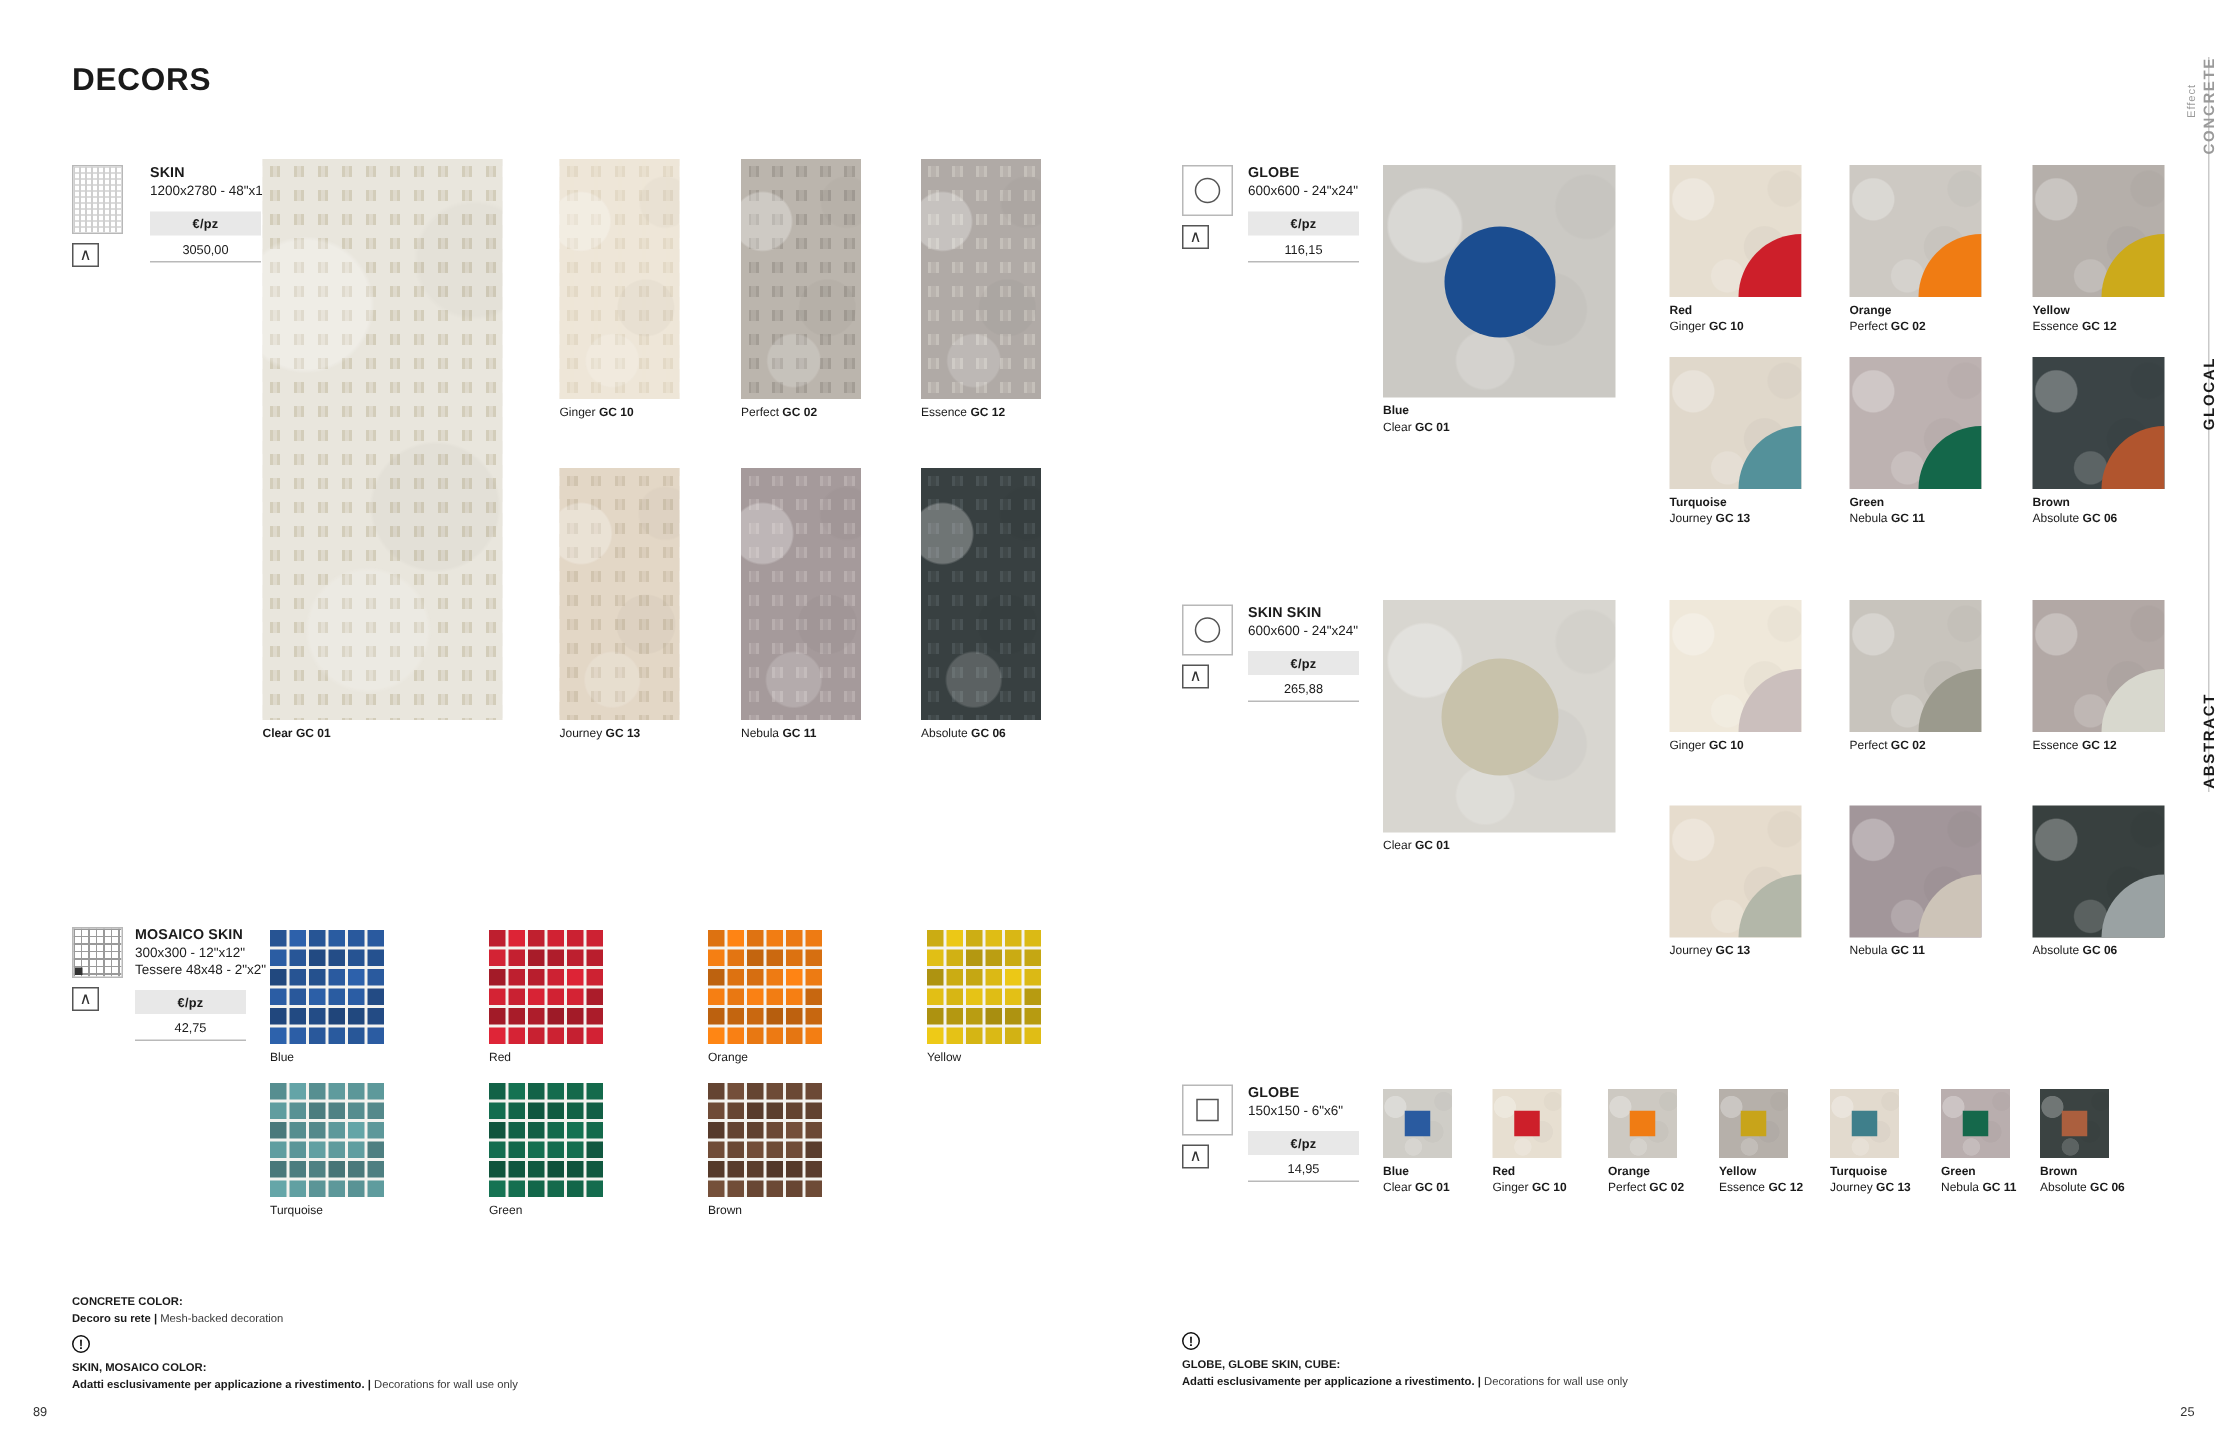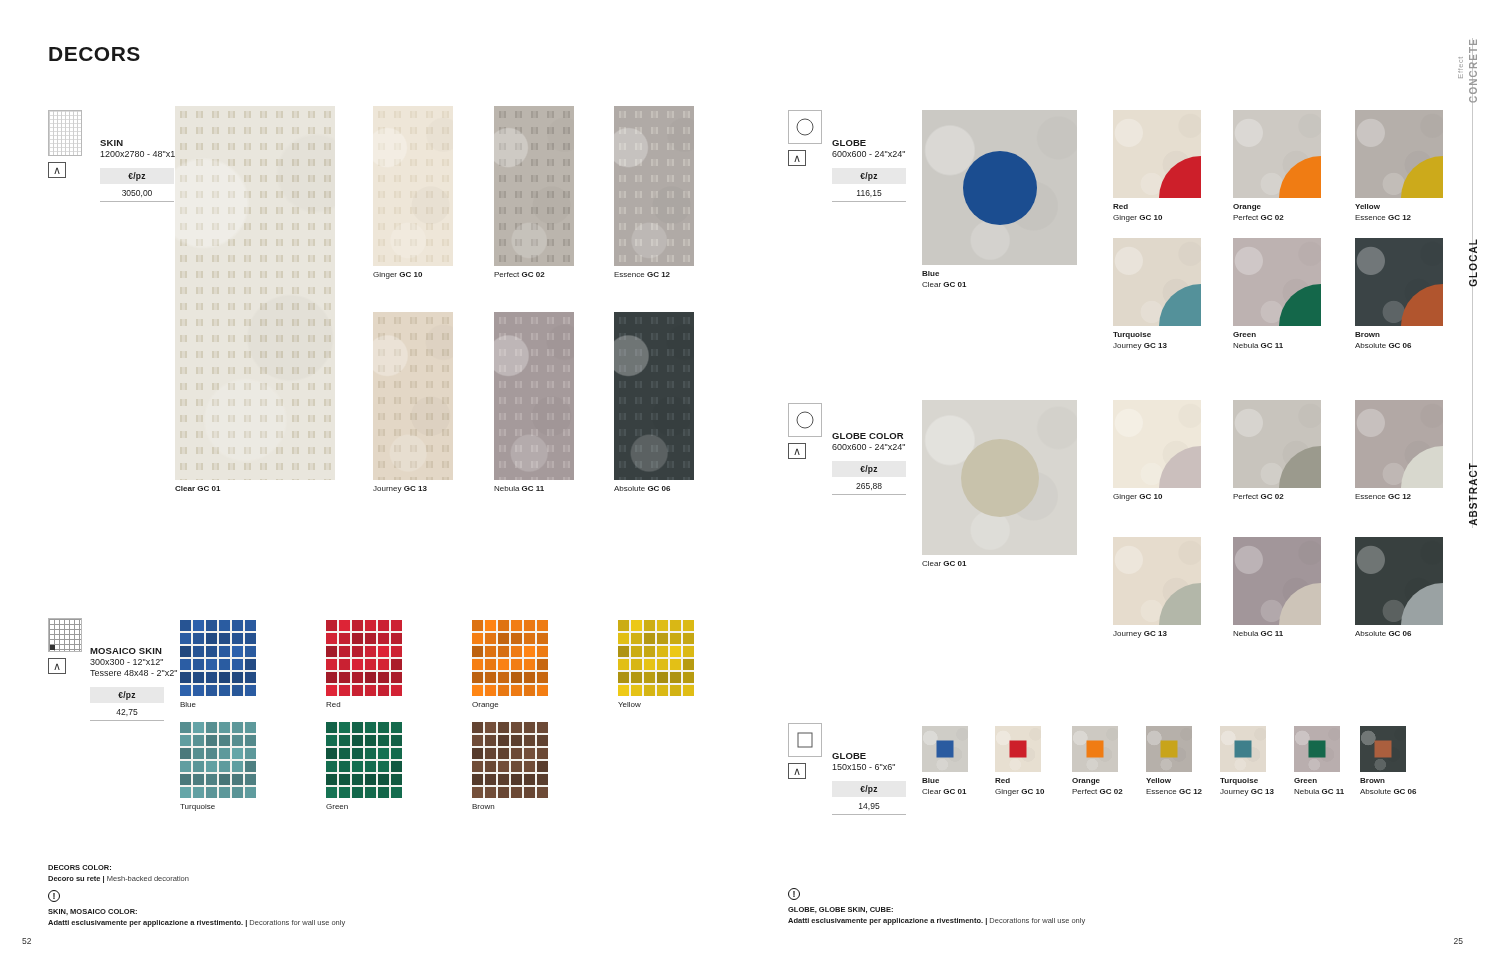--- a/index.html
+++ b/index.html
@@ -51,21 +51,21 @@
   }
   .icon-square {
     position: absolute; left: 50%; top: 50%; transform: translate(-50%,-50%);
     width: 15px; height: 15px; border: 1.4px solid #555;
   }
   .wall-icon {
     margin-top: 6px; width: 18px; height: 16px;
     border: 1px solid #555; display: flex; align-items: center; justify-content: center;
     font-size: 11px; line-height: 1; color: #333;
   }
-  .prod-text-col { position: absolute; left: 52px; top: 0; margin-top: 27px; }
+  .prod-text-col { position: absolute; left: 52px; top: 0; }
   .prod-name { font-size: 9.5px; font-weight: bold; letter-spacing: .1px; }
   .prod-dims { font-size: 9px; margin-top: 1px; color: #1c1c1c; }
   .price-box { margin-top: 9px; width: 74px; }
   .price-hdr {
     background: #e8e8e8; font-size: 8.5px; font-weight: bold;
     text-align: center; padding: 3px 0 3px 0; letter-spacing: .2px;
   }
   .price-val {
     font-size: 8.5px; text-align: center; padding: 4px 0 3px 0;
     border-bottom: 1px solid #b9b9b9;
@@ -558,30 +558,30 @@
           <div style="background: rgb(109, 74, 54); filter: brightness(0.965712);"></div>
           <div style="background: rgb(109, 74, 54); filter: brightness(0.986887);"></div>
           <div style="background: rgb(109, 74, 54); filter: brightness(0.952096);"></div>
           <div style="background: rgb(109, 74, 54); filter: brightness(1.01215);"></div>
         </div>
       </div>
     <div class="tile-caption l1">Brown</div>
   </div>
 
   <div class="note" style="left:48px; top:862px;">
-    <div><b>DECORS COLOR:</b></div>
+    <div><b>CONCRETE COLOR:</b></div>
     <div><b>Decoro su rete |</b><span class="light"> Mesh-backed decoration</span></div>
   </div>
   <div class="note" style="left:48px; top:890px;">
     <div class="warn-icon">!</div>
     <div><b>SKIN, MOSAICO COLOR:</b></div>
     <div><b>Adatti esclusivamente per applicazione a rivestimento. |</b><span class="light"> Decorations for wall use only</span></div>
   </div>
 
-  <div class="pageno" style="left:22px;">52</div>
+  <div class="pageno" style="left:22px;">89</div>
 </div>
 
 <div class="page page-right">
 
   <div class="prod" style="left:46px; top:110px; width:180px;">
     <div class="prod-icon-col">
       <div class="icon-box sq">
         <div class="icon-circle"></div>
       </div>
       <div class="wall-icon">∧</div>
@@ -683,21 +683,21 @@
   </div>
 
   <div class="prod" style="left:46px; top:403px; width:180px;">
     <div class="prod-icon-col">
       <div class="icon-box sq">
         <div class="icon-circle"></div>
       </div>
       <div class="wall-icon">∧</div>
     </div>
     <div class="prod-text-col" style="left:44px;">
-      <div class="prod-name">GLOBE COLOR</div>
+      <div class="prod-name">SKIN SKIN</div>
       <div class="prod-dims">600x600 - 24"x24"</div>
       <div class="price-box">
         <div class="price-hdr">€/pz</div>
         <div class="price-val">265,88</div>
       </div>
     </div>
   </div>
 
   <div class="tile" style="left:180px; top:400px;">
     <div class="tile-img" id="globeskin-main" style="width: 155px; height: 155px; background: rgb(216, 214, 208);">

